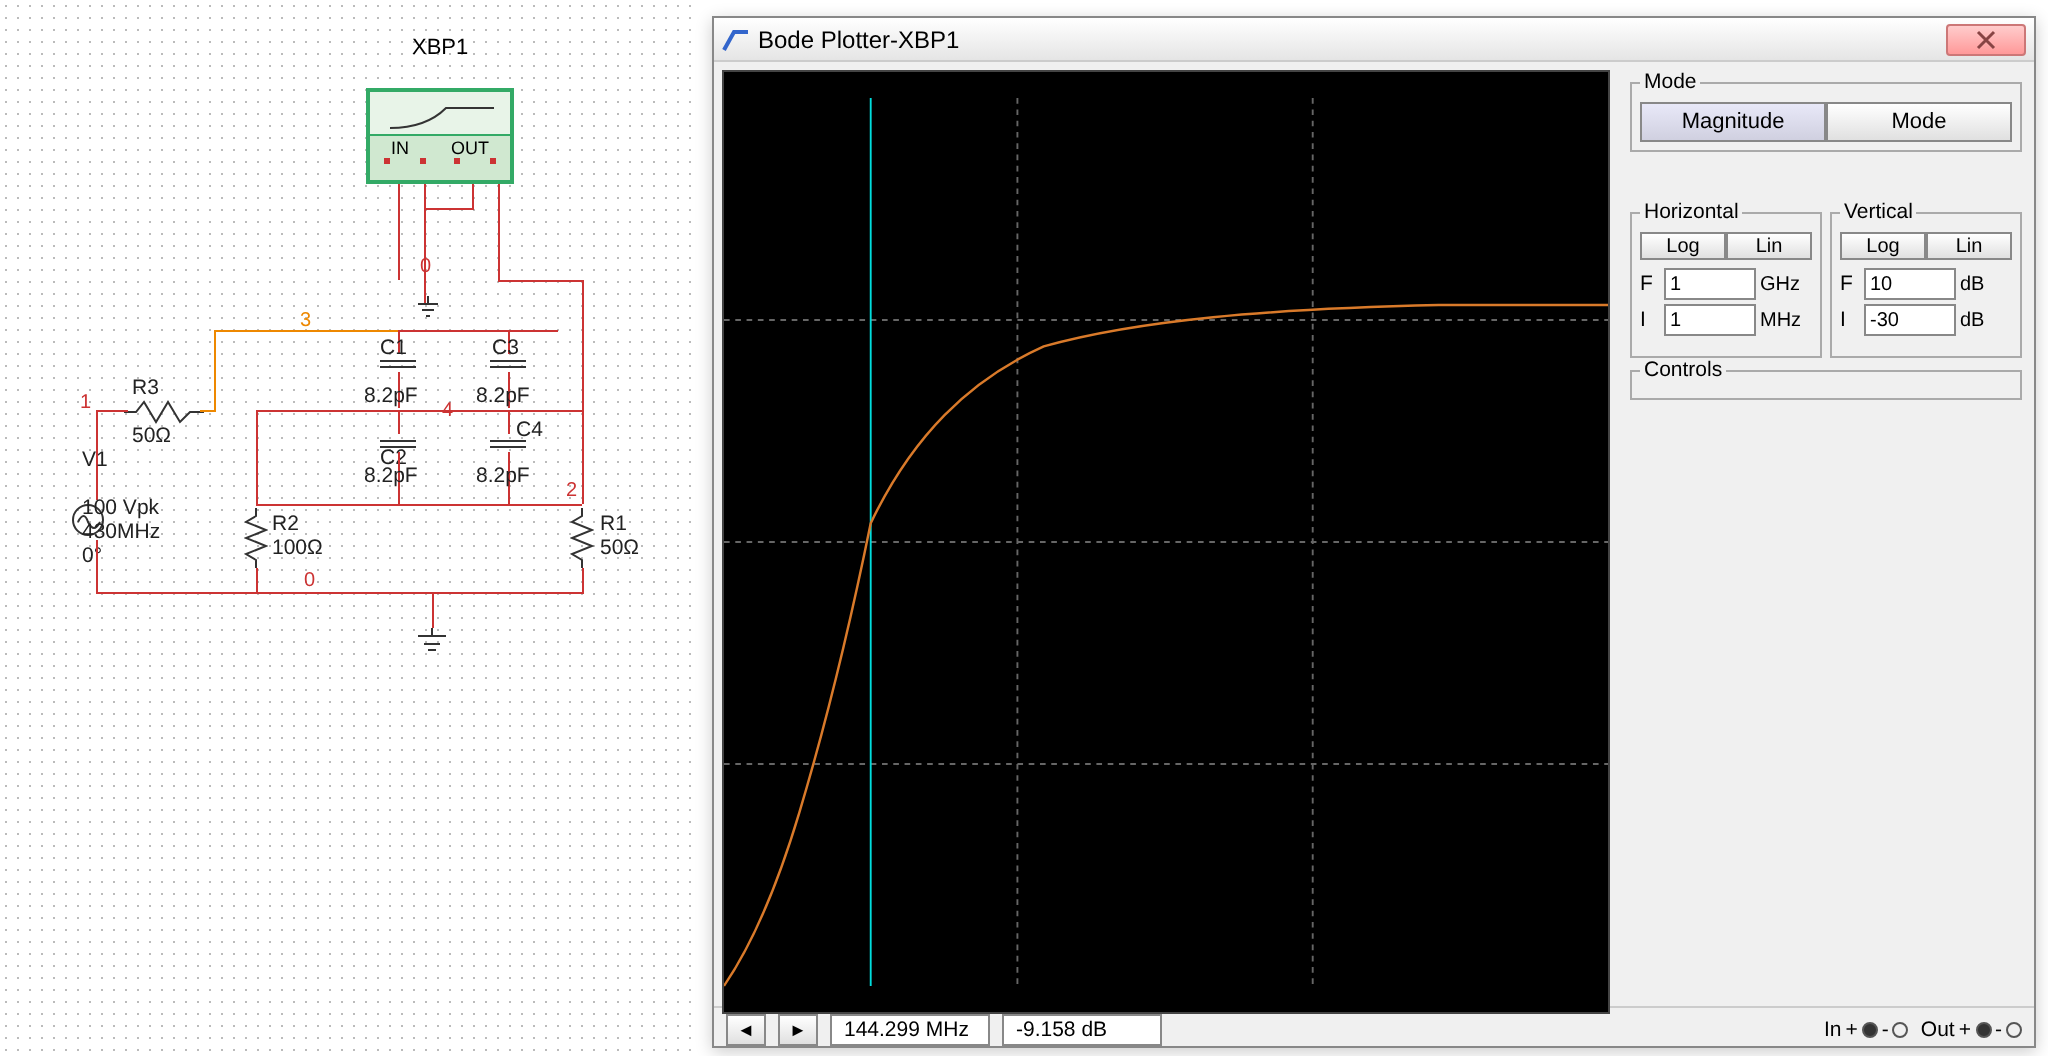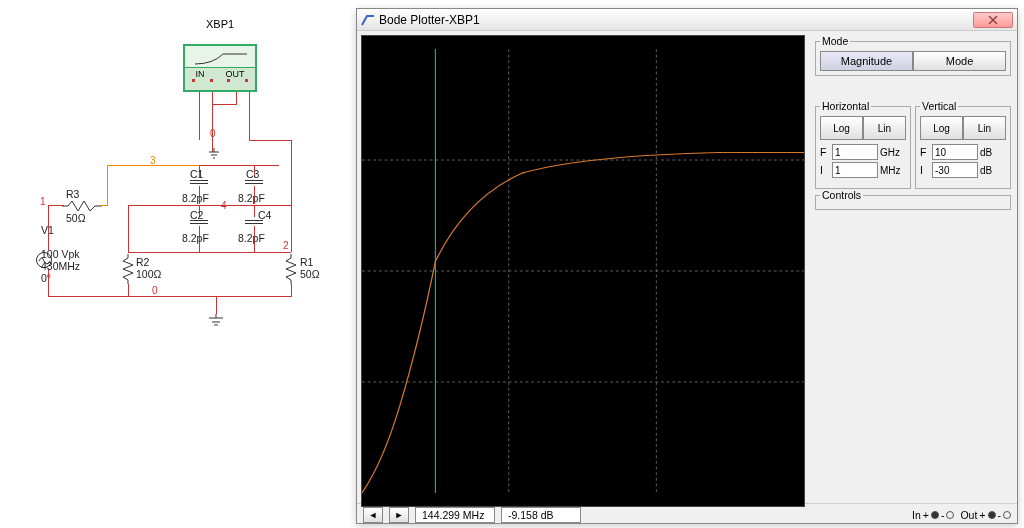--- a/index.html
+++ b/index.html
@@ -20,21 +20,21 @@
 .panel { flex: 1; padding: 4px 6px; font-size: 10.5px; }
 .panel fieldset { border: 1px solid #aaa; margin-bottom: 4px; padding: 4px; }
 .panel legend { font-size: 10.5px; padding: 0 2px; }
 .mode-btns { display: flex; gap: 0; }
 .mode-btn { flex: 1; height: 20px; border: 1px solid #888; background: linear-gradient(#fff,#e0e0e0); font-size: 11px; cursor: pointer; }
 .mode-btn.active { background: linear-gradient(#e8e8f8,#d0d0e0); }
 .hv-row { display: flex; gap: 4px; margin-top: 24px; }
 .hv-col { flex: 1; }
 .hv-col fieldset { height: 100%; }
 .log-lin { display: flex; gap: 0; margin-bottom: 4px; }
-.log-lin button { flex: 1; height: 24px; border: 1px solid #888; background: linear-gradient(#fff,#e0e0e0); font-size: 10px; cursor: pointer; text-align: center; }
+.log-lin button { flex: 1; height: 14px; border: 1px solid #888; background: linear-gradient(#fff,#e0e0e0); font-size: 10px; cursor: pointer; text-align: center; }
 .fi-row { display: flex; align-items: center; gap: 2px; margin-bottom: 2px; }
 .fi-row label { width: 10px; }
 .fi-row input { width: 46px; height: 16px; border: 1px solid #888; font-size: 10px; padding: 0 2px; background: #fff; }
 .fi-row .unit { width: 26px; font-size: 10px; }
 .ctrl-btns { display: flex; gap: 2px; }
 .ctrl-btns button { flex: 1; height: 20px; border: 1px solid #888; background: linear-gradient(#fff,#e0e0e0); font-size: 10px; cursor: pointer; }
 
 .statusbar { height: 22px; display: flex; align-items: center; gap: 6px; padding: 0 6px; border-top: 1px solid #ccc; font-size: 10.5px; }
 .statusbar .arrow-btn { width: 20px; height: 16px; border: 1px solid #888; background: linear-gradient(#fff,#e0e0e0); cursor: pointer; font-size: 9px; }
 .statusbar .readout { border: 1px solid #888; background: #fff; padding: 1px 6px; min-width: 80px; }
@@ -121,21 +121,21 @@
       <div class="plate"></div>
       <div class="plate"></div>
     </div>
   <div class="wire v" style="left:254px; top:186px; height:18px;"></div>
   <div class="comp-label" style="left:238px; top:192px;">8.2pF</div>
 
   <div class="wire h" style="left:128px; top:205px; width:163px;"></div>
   <div class="net-label" style="left:221px; top:200px;">4</div>
 
   <div class="wire v" style="left:199px; top:205px; height:12px;"></div>
-  <div class="comp-label" style="left:190px; top:209px;">C2</div>
+  <div class="comp-label" style="left:190px; top:223px;">C2</div>
   <div class="cap" style="left:190px; top:218px;">
       <div class="plate"></div>
       <div class="plate"></div>
     </div>
   <div class="wire v" style="left:199px; top:226px; height:26px;"></div>
   <div class="comp-label" style="left:182px; top:232px;">8.2pF</div>
 
   <div class="wire v" style="left:254px; top:205px; height:12px;"></div>
   <div class="comp-label" style="left:258px; top:209px;">C4</div>
   <div class="cap" style="left:245px; top:218px;">

